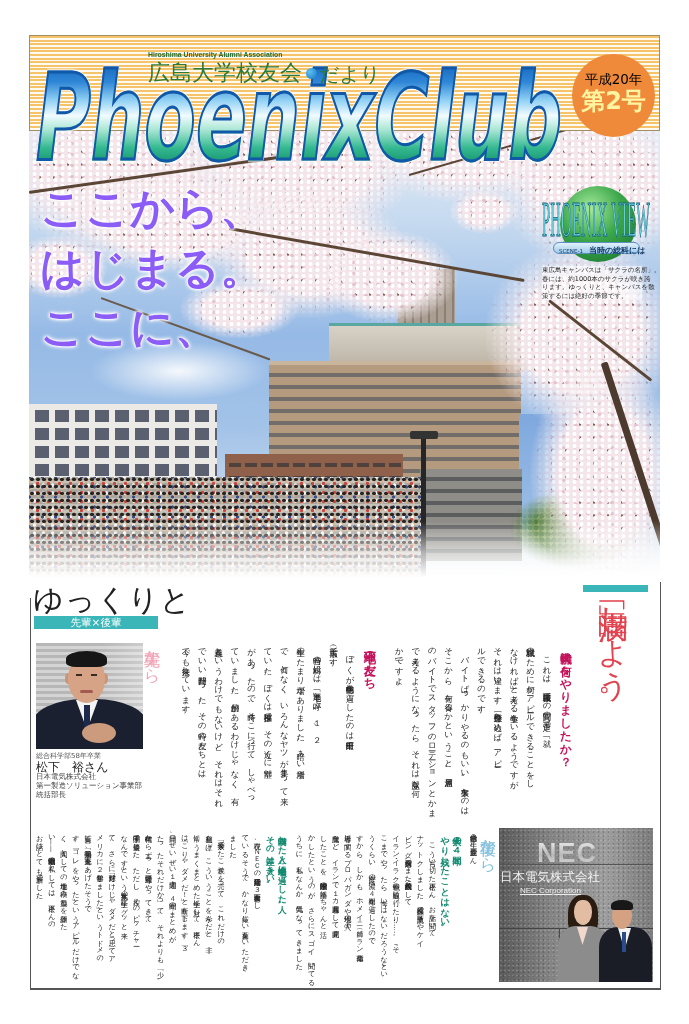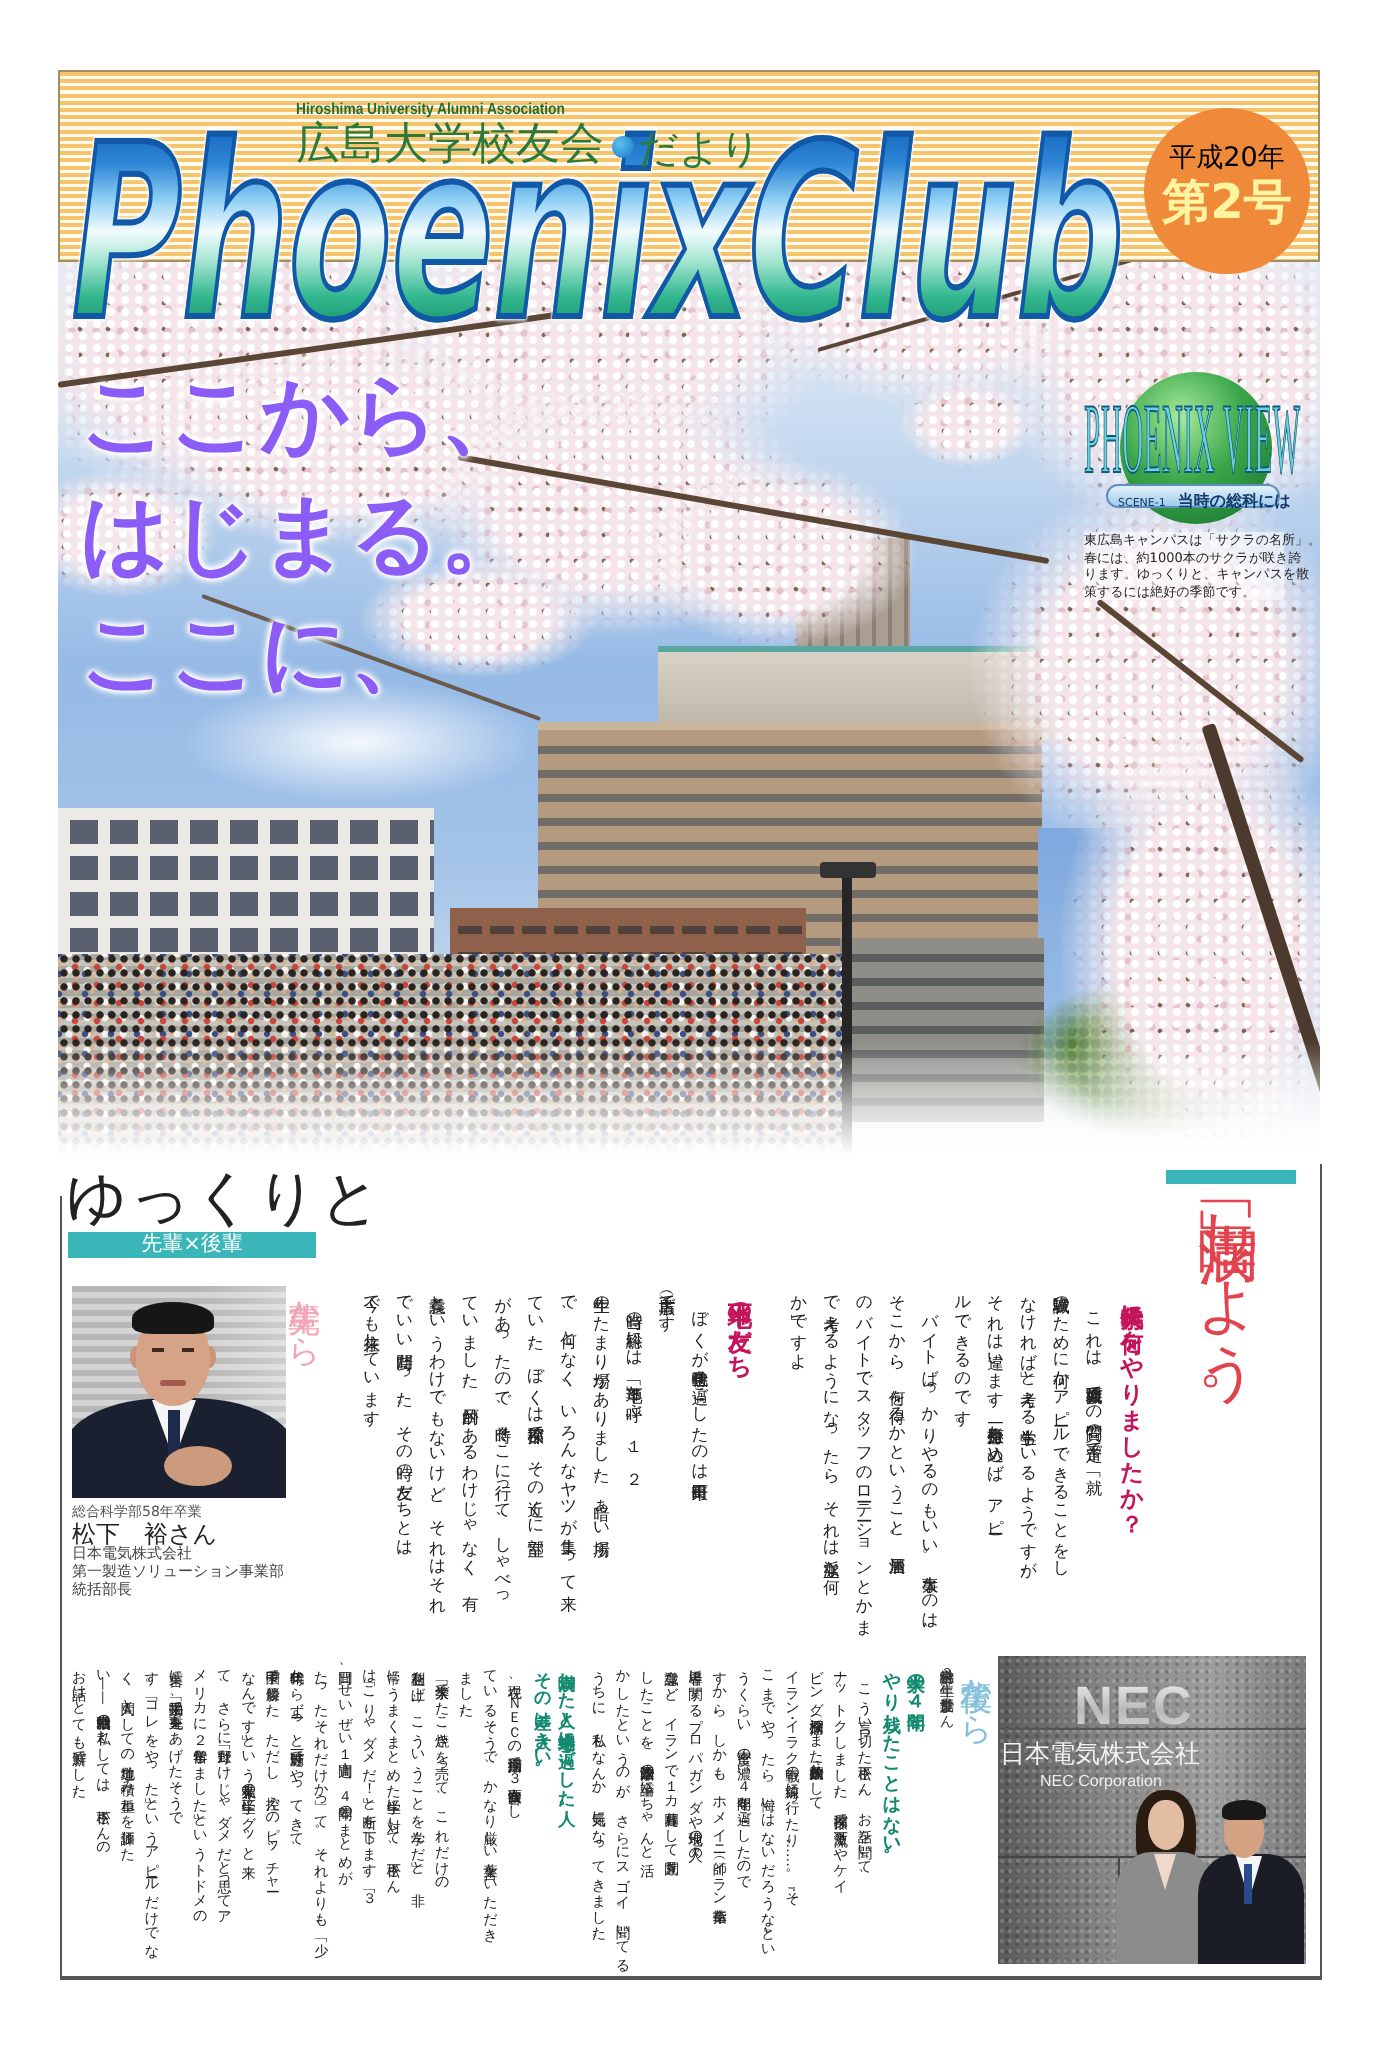--- a/index.html
+++ b/index.html
@@ -94,21 +94,21 @@
 .col-bot .hd.last{margin-left:2px;}
 
 #junior-photo{left:499px;top:828px;width:154px;height:154px;overflow:hidden;z-index:4;
   background:
    radial-gradient(circle,rgba(255,255,255,0.18) 0 0.8px,transparent 1.2px) 0 0/4px 5px,
    radial-gradient(circle,rgba(0,0,0,0.18) 0 0.8px,transparent 1.2px) 2px 2px/5px 4px,
    linear-gradient(90deg,#5a5a5a 0%,#868686 35%,#9d9d9d 70%,#7c7c7c 100%);}
 #nec-logo{left:18px;top:10px;font-family:"Liberation Sans",sans-serif;font-weight:bold;font-size:27px;letter-spacing:1px;
   background:linear-gradient(180deg,#f2f2f2,#b9b9b9 55%,#e0e0e0);-webkit-background-clip:text;background-clip:text;-webkit-text-fill-color:transparent;color:#ddd;margin-left:20px;}
 #nec-ja{left:1px;top:41px;font-size:12.5px;color:#f2f2f2;white-space:nowrap;}
-#nec-en{left:21px;top:58px;font-family:"Liberation Sans",sans-serif;font-size:8px;color:#ececec;white-space:nowrap;}
+#nec-en{left:21px;top:58px;font-family:"Liberation Sans",sans-serif;font-size:8px;color:#ececec;white-space:nowrap;text-decoration:underline;}
 </style>
 </head>
 <body>
 
 <div class="abs" id="band"></div>
 <div class="abs" id="assoc-en">Hiroshima University Alumni Association</div>
 <div class="abs" id="assoc-ja">広島大学校友会</div>
 <div class="abs" id="assoc-dot"></div>
 <div class="abs" id="dayori">だより</div>
 <div class="abs" id="logo">PhoenixClub</div>

